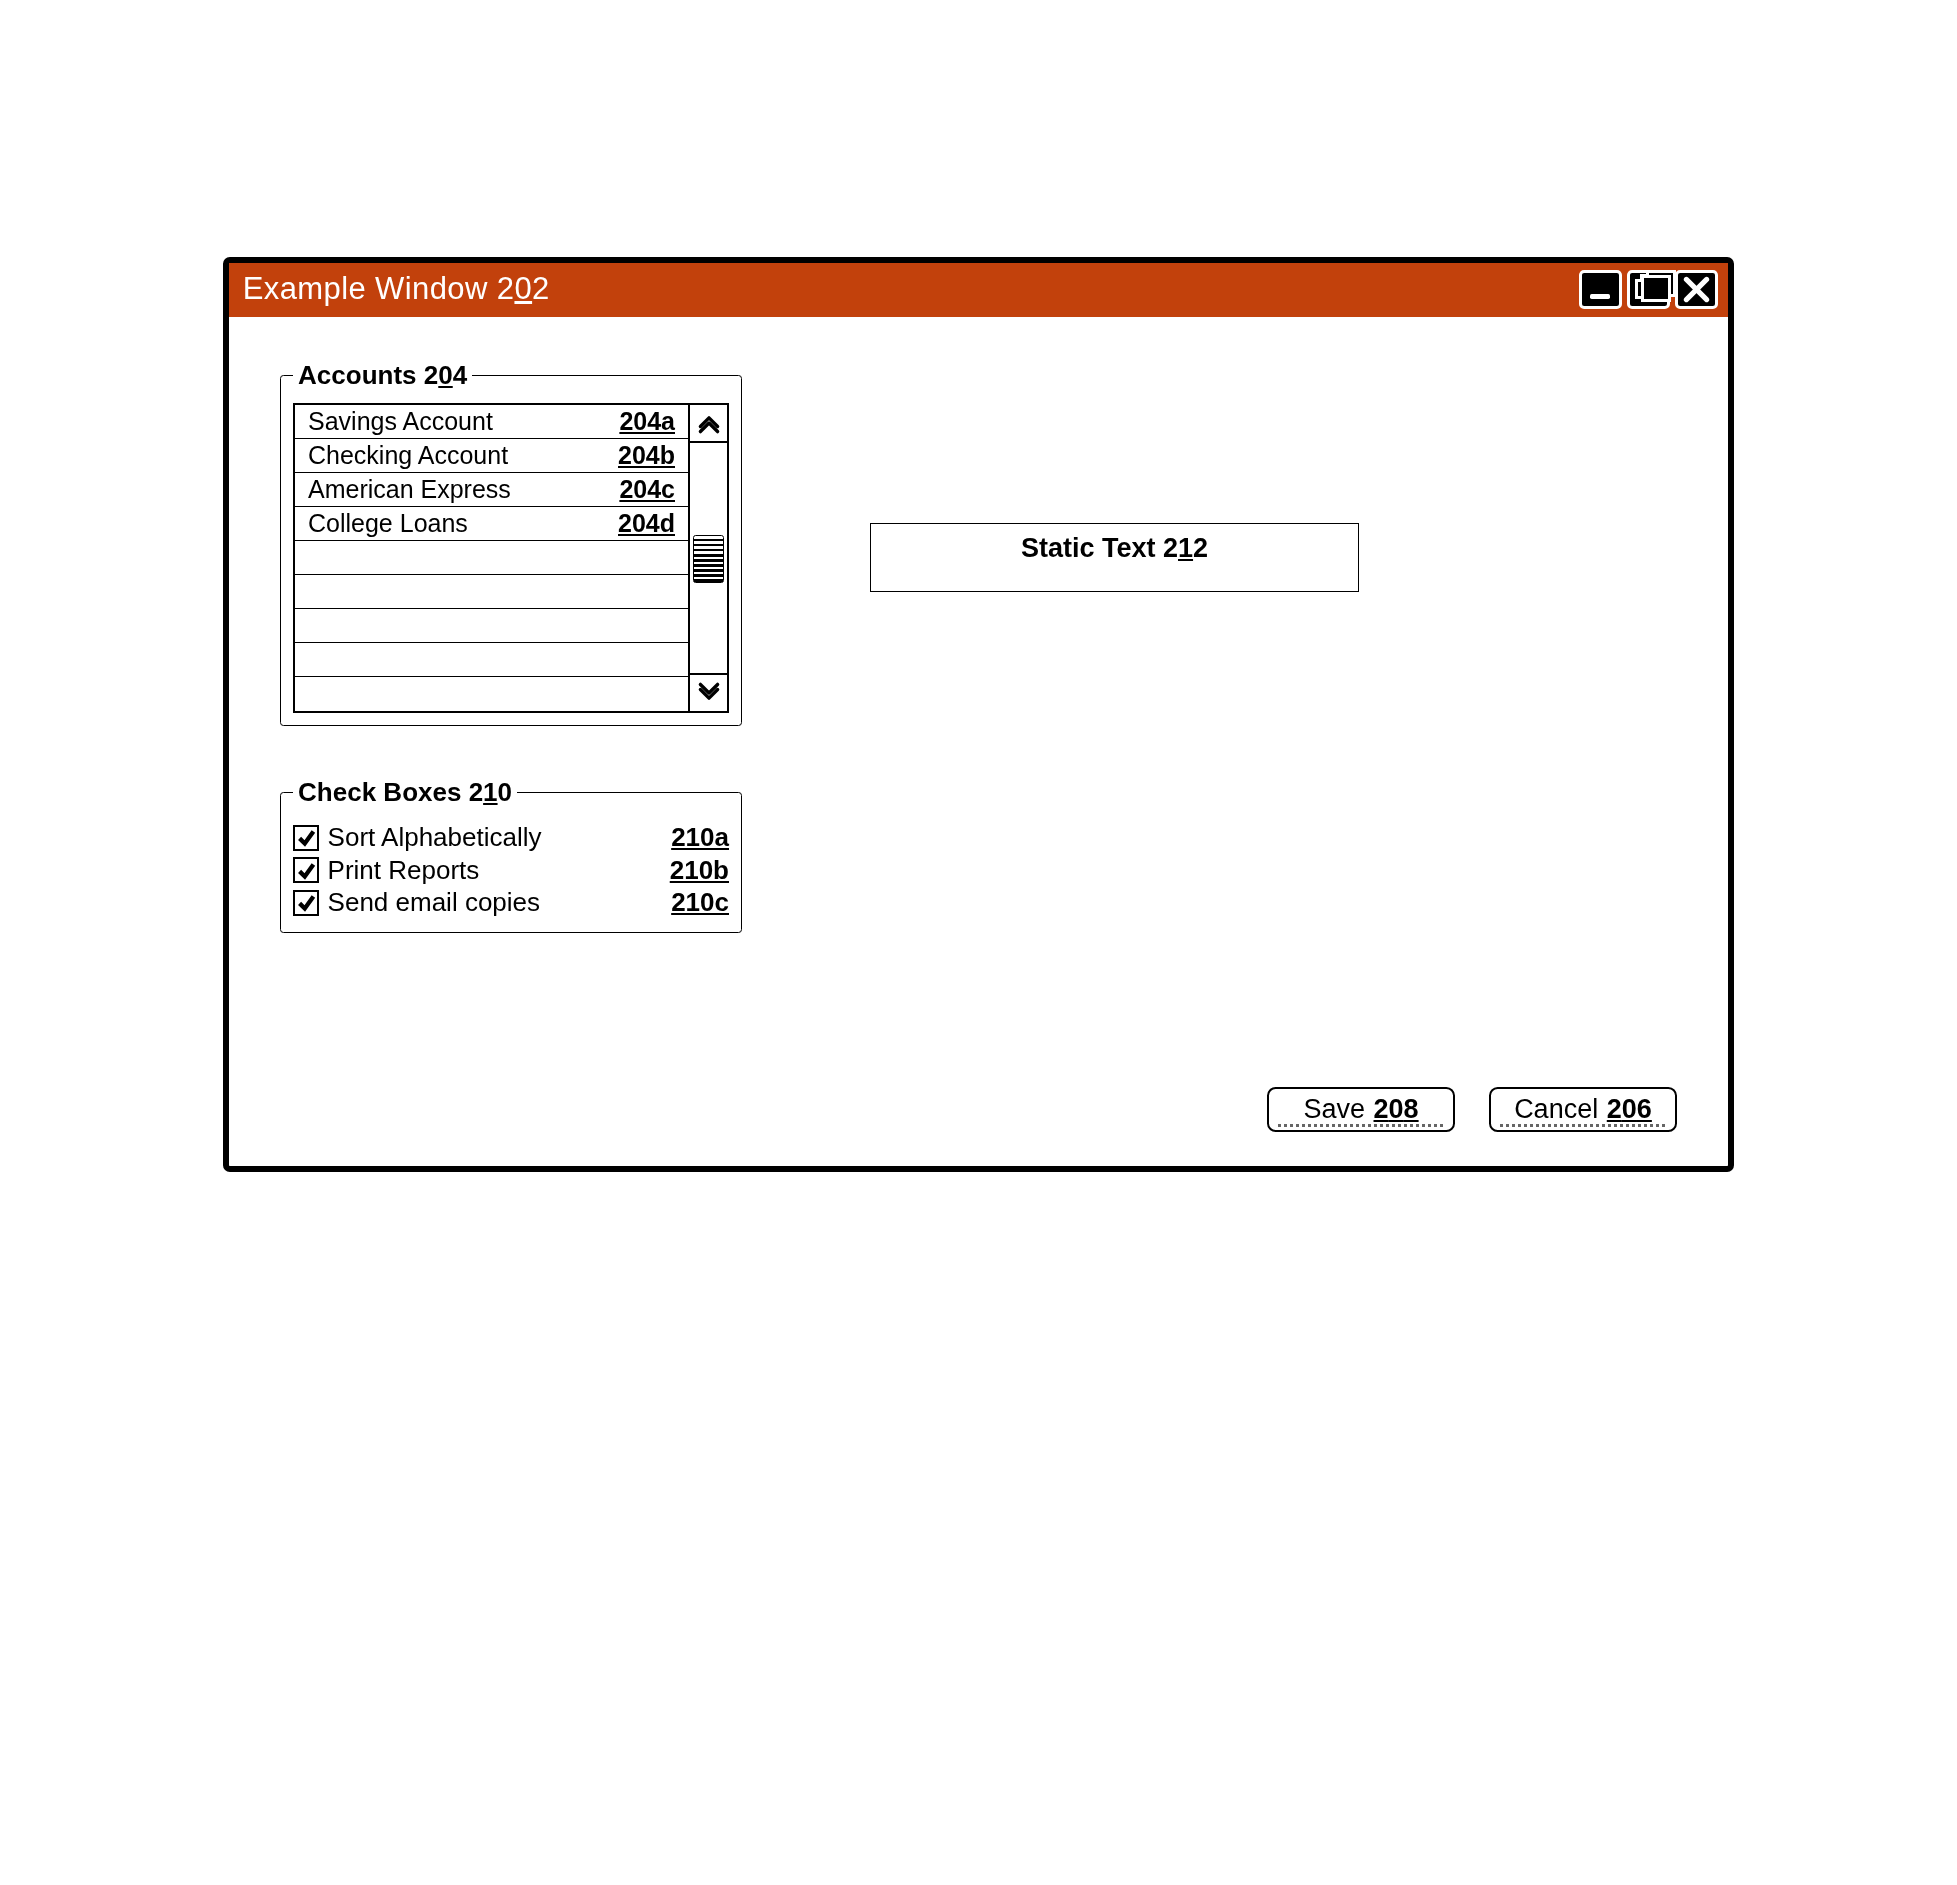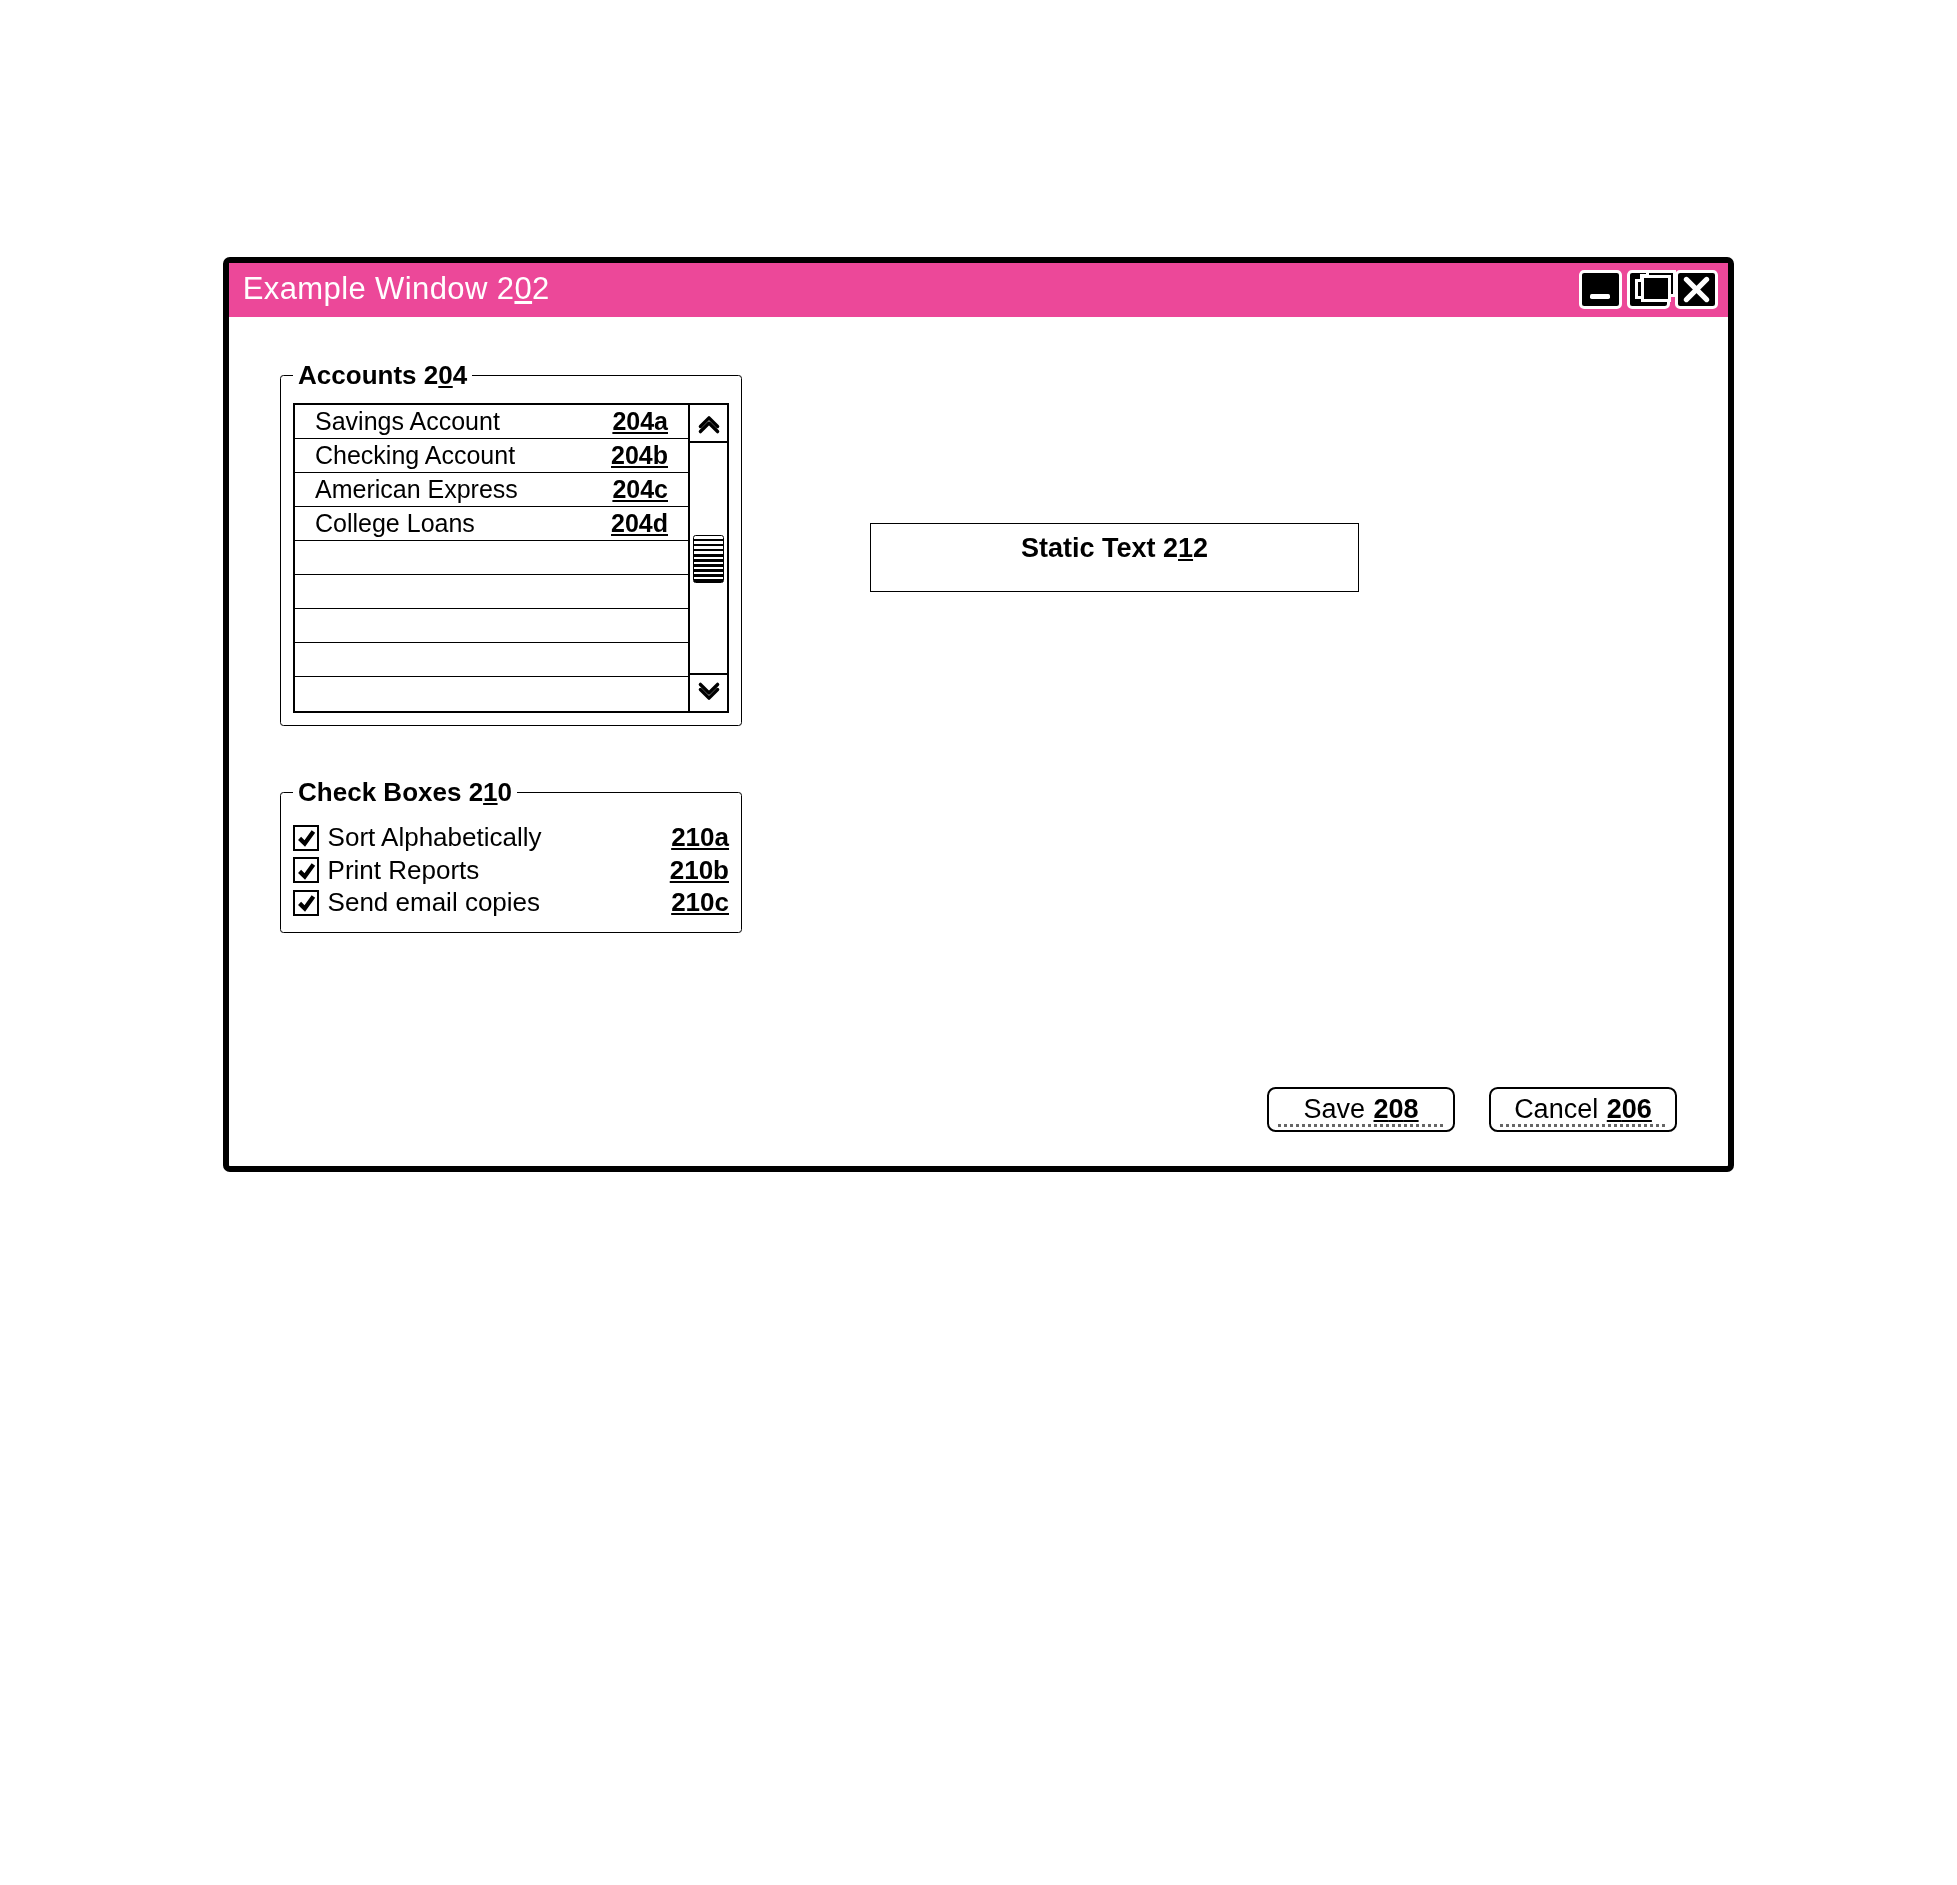--- a/index.html
+++ b/index.html
@@ -11,21 +11,21 @@
     .canvas {
       width: 100%;
     }
     .window {
       border: 6.8px solid #000;
       border-radius: 6.8px;
       background: #fff;
       width: 100%;
     }
     .titlebar {
-      background: #ec4899;
+      background: #c2410c;
       color: #fff;
       display: flex;
       align-items: center;
       justify-content: space-between;
       padding: 6.8px 10.3px 8.6px 13.7px;
     }
     .titlebar .title {
       font-size: 31px;
       font-weight: 400;
       letter-spacing: 0.4px;
@@ -73,21 +73,21 @@
     .refnum u { text-decoration: underline; }
 
     .listwrap { display: flex; align-items: stretch; }
     .listbox {
       border: 2.6px solid #000;
       flex: 1;
       background: #fff;
     }
     .listrow {
       border-bottom: 1.7px solid #000;
-      padding: 0 20px;
+      padding: 0 13px;
       height: 34px;
       display: flex; align-items: center; gap: 13.7px;
       font-size: 25px;
       cursor: pointer;
     }
     .listrow:last-child { border-bottom: none; }
     .listrow.empty { cursor: default; }
     .listrow .lbl { flex: 1; }
     .listrow .ref { font-weight: bold; text-decoration: underline; }
 

